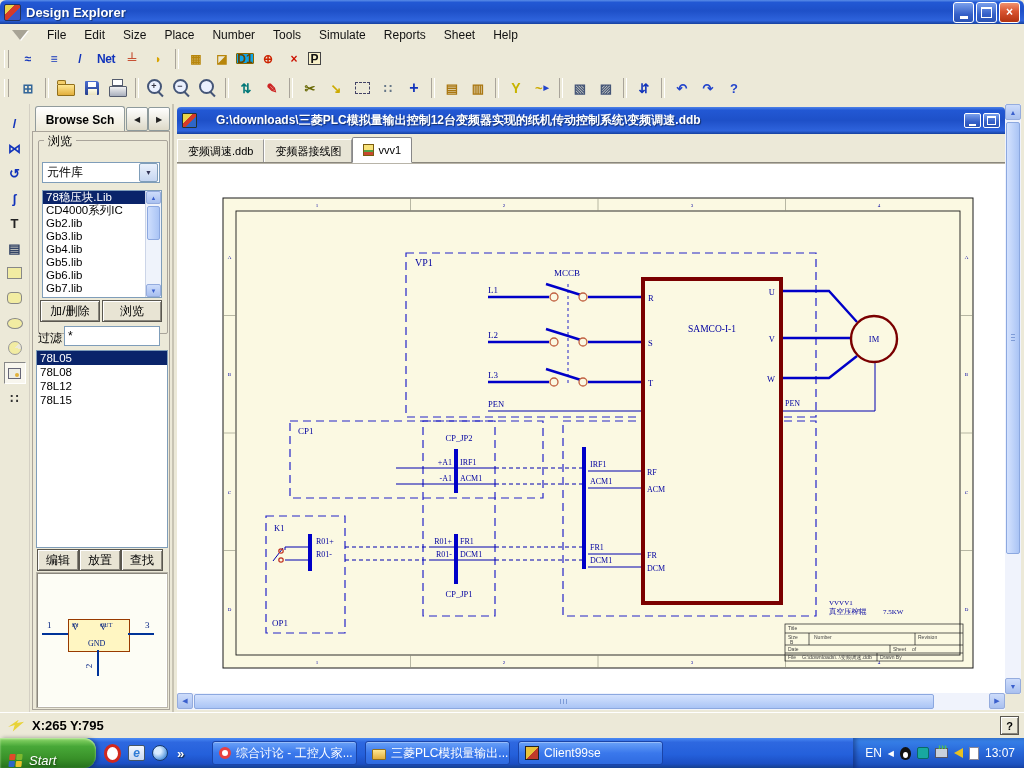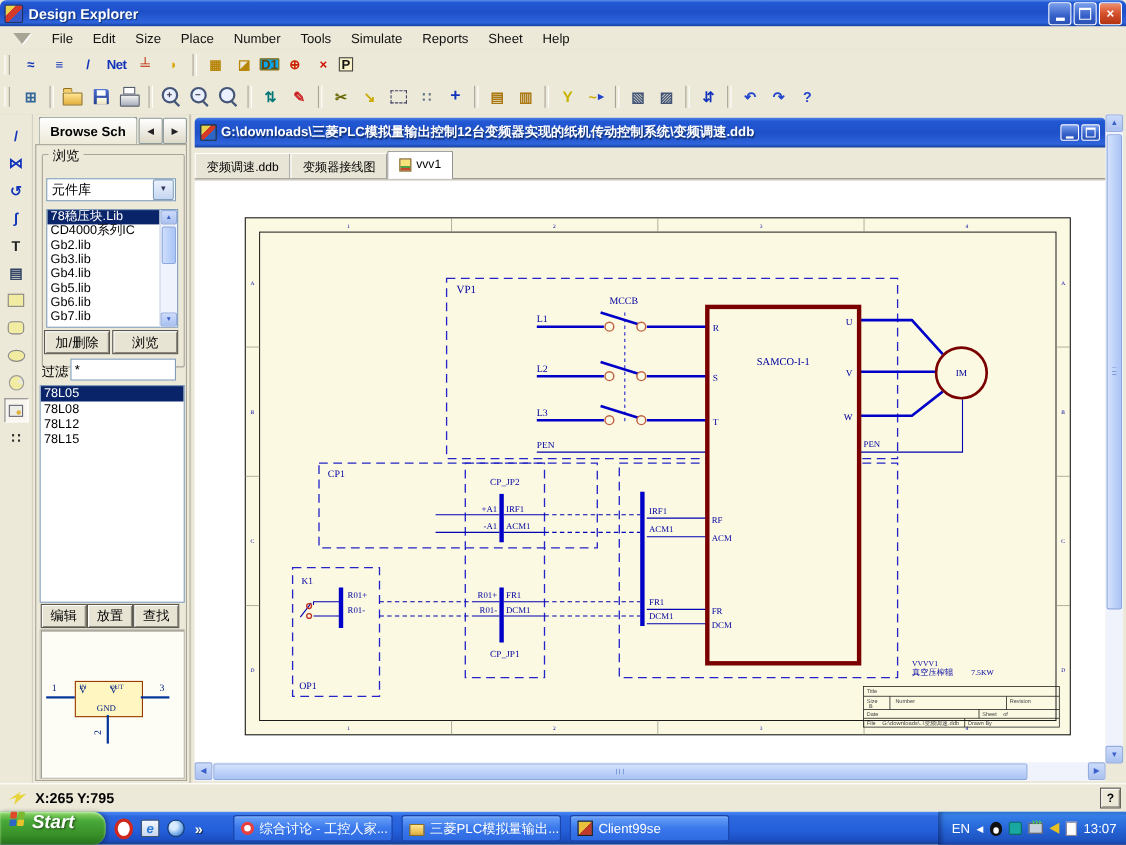--- a/index.html
+++ b/index.html
@@ -115,21 +115,21 @@
   .preview *{position:absolute;font-family:"Liberation Serif",serif;color:#002080}
   .psym-rect{left:31px;top:46px;width:60px;height:31px;background:#FFF6C2;border:1px solid #983A00}
   .ppin{background:#003399}
   .pn{font-size:9px}
   .psub{font-size:6px;vertical-align:-2px}
 
   
   .docwin{position:absolute;left:174px;top:104px;right:0;bottom:56px;background:#ECE9D8}
   .doc-titlebar{position:absolute;left:3px;top:3px;width:828px;height:27px;border-radius:4px 4px 0 0;
     background:linear-gradient(180deg,#4E82E8 0%,#2258D4 12%,#1E50C8 50%,#2E63DC 88%,#16409E 100%);
-    display:flex;align-items:center;padding:0 5px;box-sizing:border-box;gap:4px;
+    display:flex;align-items:center;padding:0 5px;box-sizing:border-box;gap:19px;
     color:#fff;font-weight:bold;font-size:12px;text-shadow:1px 1px 1px #12306E;white-space:nowrap;overflow:hidden}
   .ddb-icon{width:13px;height:13px;flex:none;border:1px solid #233;border-radius:1px;
     background:linear-gradient(135deg,#E8D44A 0 35%,#D43A2A 35% 60%,#2E66C8 60% 100%)}
   .doc-btns{margin-left:auto;display:flex;gap:2px}
   .doc-btns .wbtn{width:17px;height:15px;border-radius:2px}
   .doc-btns .g-min{width:7px;height:2px;margin-top:8px}
   .doc-btns .g-max{width:7px;height:6px;border-top-width:2px}
   .tabbar{position:absolute;left:3px;top:32px;width:828px;height:27px;display:flex;align-items:flex-end;
     background:#ECE9D8;border-bottom:1px solid #8A877D;box-sizing:border-box}
   .doctab{height:23px;display:flex;align-items:center;padding:0 10px;font-size:11px;color:#000;
@@ -160,22 +160,22 @@
   .help-btn{margin-left:auto;margin-right:5px;width:17px;height:17px;background:#ECE9D8;border:1px solid #5A574F;
     box-shadow:inset 1px 1px 0 #FFF,inset -1px -1px 0 #8A877D;display:flex;align-items:center;justify-content:center;
     font-size:11px;font-weight:bold}
 
   
   .taskbar{position:absolute;left:0;bottom:0;width:1024px;height:30px;
     background:linear-gradient(180deg,#4A8AF4 0%,#2E68E0 14%,#2460DB 55%,#1C4FC4 85%,#15408F 100%)}
   .start{position:absolute;left:0;top:0;width:96px;height:30px;border-radius:0 12px 12px 0;cursor:default;
     background:linear-gradient(180deg,#8ED86A 0%,#48A838 28%,#389028 70%,#25701C 100%);
     box-shadow:inset 0 1px 2px #C2ECA8,2px 0 4px rgba(0,0,20,.35);
-    display:flex;align-items:flex-start;padding-left:9px;box-sizing:border-box;gap:6px;
-    color:#fff;font-weight:bold;font-style:italic;font-size:17px;text-shadow:1px 1px 2px #1C4A12}
+    display:flex;align-items:flex-end;padding-left:9px;box-sizing:border-box;gap:6px;
+    color:#fff;font-weight:normal;font-style:italic;font-size:13px;text-shadow:1px 1px 2px #1C4A12}
   .flag{width:14px;height:14px;position:relative;transform:skewX(-6deg)}
   .flag::before{content:"";position:absolute;width:6px;height:6px;background:#E04A2A;
     box-shadow:7px 0 0 #7DB82F,0 7px 0 #2E66C8,7px 7px 0 #E8C22A;border-radius:1px}
   .qlaunch{position:absolute;left:104px;top:0;height:30px;display:flex;gap:7px;align-items:center}
   .i-opera-icon{width:11px;height:13px;border:3px solid #D0281E;border-radius:50%;background:#fff;box-sizing:content-box}
   .i-ie-icon{width:15px;height:14px;background:linear-gradient(#F4F8FF,#C8D8F0);border:1px solid #456;border-radius:2px;
     display:flex;align-items:center;justify-content:center}
   .i-ie-icon::after{content:"e";color:#2E7BD6;font-weight:bold;font-style:italic;font-size:12px;line-height:1}
   .i-globe-icon{width:14px;height:14px;border-radius:50%;border:1px solid #1A3A6A;
     background:radial-gradient(circle at 35% 35%,#D8ECFF 0 25%,#5A9AE0 70%,#2A5AA0)}

